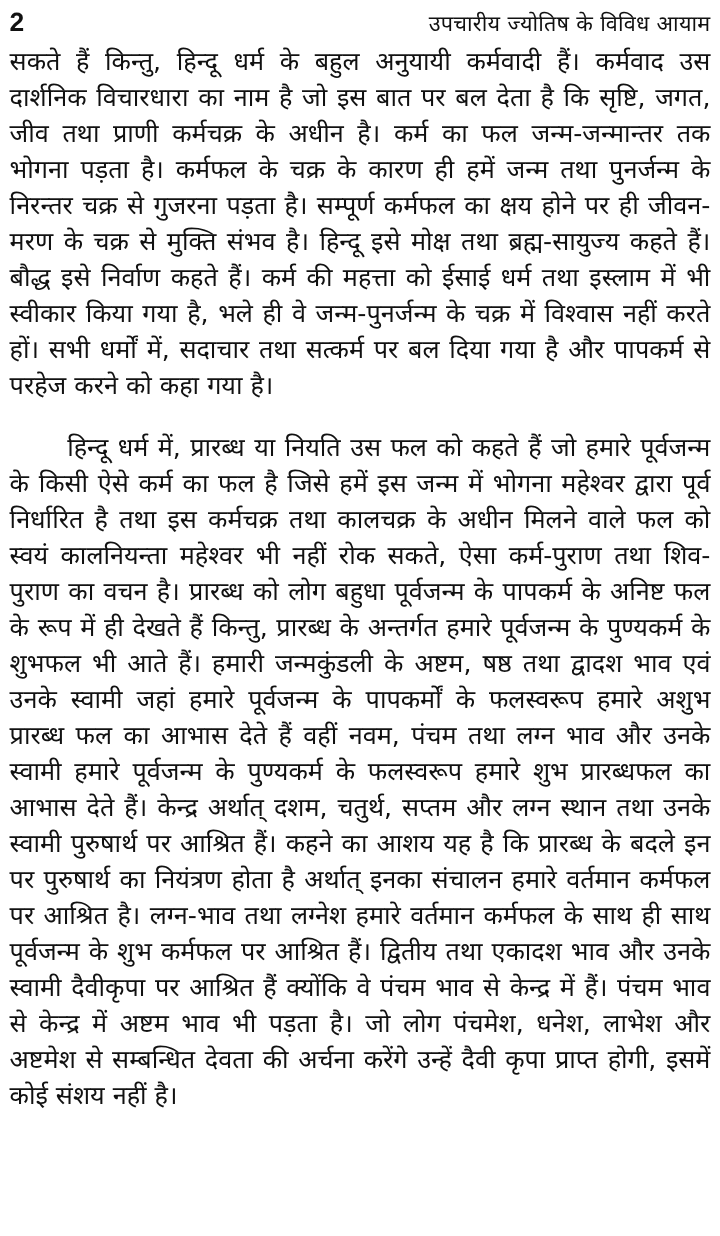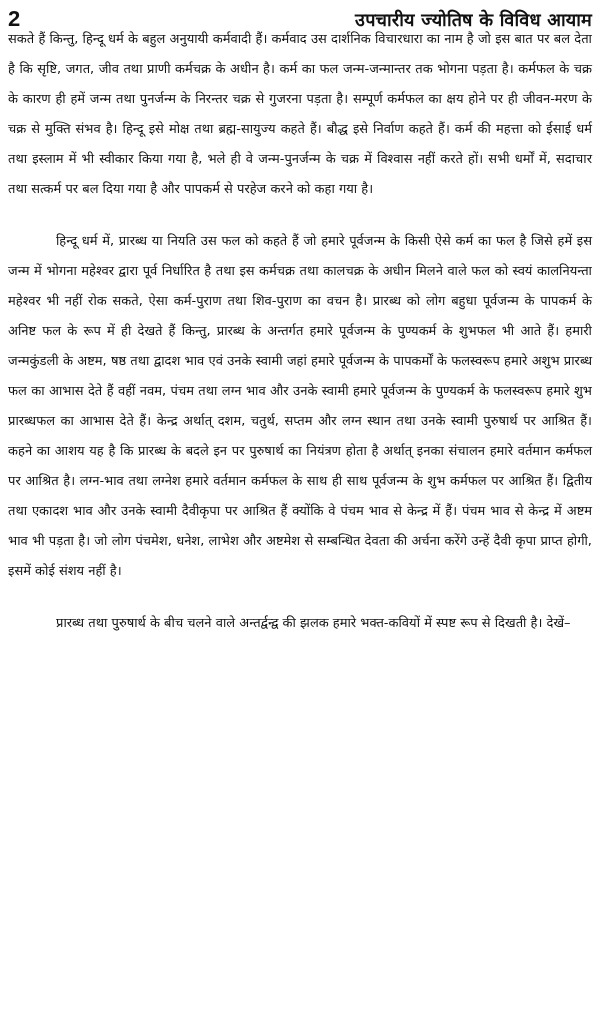--- a/index.html
+++ b/index.html
@@ -24,30 +24,30 @@
       display: flex;
       justify-content: space-between;
       align-items: center;
     }
     .page-number {
       font-family: "Liberation Sans", "DejaVu Sans", sans-serif;
       font-weight: bold;
       font-size: 22px;
     }
     .running-title {
-      font-weight: bold;
+      font-weight: normal;
       font-size: 18px;
       letter-spacing: 0.2px;
     }
     .body-text {
       position: absolute;
-      top: 24px;
+      top: 36px;
       left: 8px;
       width: 584px;
-      font-size: 13px;
+      font-size: 21px;
       line-height: 30px;
     }
     .paragraph {
       margin: 0;
       text-align: justify;
       text-align-last: left;
     }
     .paragraph + .paragraph {
       margin-top: 22px;
     }
@@ -59,14 +59,13 @@
 <body>
 
 <header class="page-header">
   <span class="page-number">2</span>
   <span class="running-title">उपचारीय ज्योतिष के विविध आयाम</span>
 </header>
 
 <main class="body-text">
   <p class="paragraph">सकते हैं किन्तु, हिन्दू धर्म के बहुल अनुयायी कर्मवादी हैं। कर्मवाद उस दार्शनिक विचारधारा का नाम है जो इस बात पर बल देता है कि सृष्टि, जगत, जीव तथा प्राणी कर्मचक्र के अधीन है। कर्म का फल जन्म-जन्मान्तर तक भोगना पड़ता है। कर्मफल के चक्र के कारण ही हमें जन्म तथा पुनर्जन्म के निरन्तर चक्र से गुजरना पड़ता है। सम्पूर्ण कर्मफल का क्षय होने पर ही जीवन-मरण के चक्र से मुक्ति संभव है। हिन्दू इसे मोक्ष तथा ब्रह्म-सायुज्य कहते हैं। बौद्ध इसे निर्वाण कहते हैं। कर्म की महत्ता को ईसाई धर्म तथा इस्लाम में भी स्वीकार किया गया है, भले ही वे जन्म-पुनर्जन्म के चक्र में विश्वास नहीं करते हों। सभी धर्मों में, सदाचार तथा सत्कर्म पर बल दिया गया है और पापकर्म से परहेज करने को कहा गया है।</p>
   <p class="paragraph indented">हिन्दू धर्म में, प्रारब्ध या नियति उस फल को कहते हैं जो हमारे पूर्वजन्म के किसी ऐसे कर्म का फल है जिसे हमें इस जन्म में भोगना महेश्वर द्वारा पूर्व निर्धारित है तथा इस कर्मचक्र तथा कालचक्र के अधीन मिलने वाले फल को स्वयं कालनियन्ता महेश्वर भी नहीं रोक सकते, ऐसा कर्म-पुराण तथा शिव-पुराण का वचन है। प्रारब्ध को लोग बहुधा पूर्वजन्म के पापकर्म के अनिष्ट फल के रूप में ही देखते हैं किन्तु, प्रारब्ध के अन्तर्गत हमारे पूर्वजन्म के पुण्यकर्म के शुभफल भी आते हैं। हमारी जन्मकुंडली के अष्टम, षष्ठ तथा द्वादश भाव एवं उनके स्वामी जहां हमारे पूर्वजन्म के पापकर्मों के फलस्वरूप हमारे अशुभ प्रारब्ध फल का आभास देते हैं वहीं नवम, पंचम तथा लग्न भाव और उनके स्वामी हमारे पूर्वजन्म के पुण्यकर्म के फलस्वरूप हमारे शुभ प्रारब्धफल का आभास देते हैं। केन्द्र अर्थात् दशम, चतुर्थ, सप्तम और लग्न स्थान तथा उनके स्वामी पुरुषार्थ पर आश्रित हैं। कहने का आशय यह है कि प्रारब्ध के बदले इन पर पुरुषार्थ का नियंत्रण होता है अर्थात् इनका संचालन हमारे वर्तमान कर्मफल पर आश्रित है। लग्न-भाव तथा लग्नेश हमारे वर्तमान कर्मफल के साथ ही साथ पूर्वजन्म के शुभ कर्मफल पर आश्रित हैं। द्वितीय तथा एकादश भाव और उनके स्वामी दैवीकृपा पर आश्रित हैं क्योंकि वे पंचम भाव से केन्द्र में हैं। पंचम भाव से केन्द्र में अष्टम भाव भी पड़ता है। जो लोग पंचमेश, धनेश, लाभेश और अष्टमेश से सम्बन्धित देवता की अर्चना करेंगे उन्हें दैवी कृपा प्राप्त होगी, इसमें कोई संशय नहीं है।</p>
-  <p class="paragraph indented">प्रारब्ध तथा पुरुषार्थ के बीच चलने वाले अन्तर्द्वन्द्व की झलक हमारे भक्त-कवियों में स्पष्ट रूप से दिखती है। देखें–</p>
 </main>
 
 </body></html>

